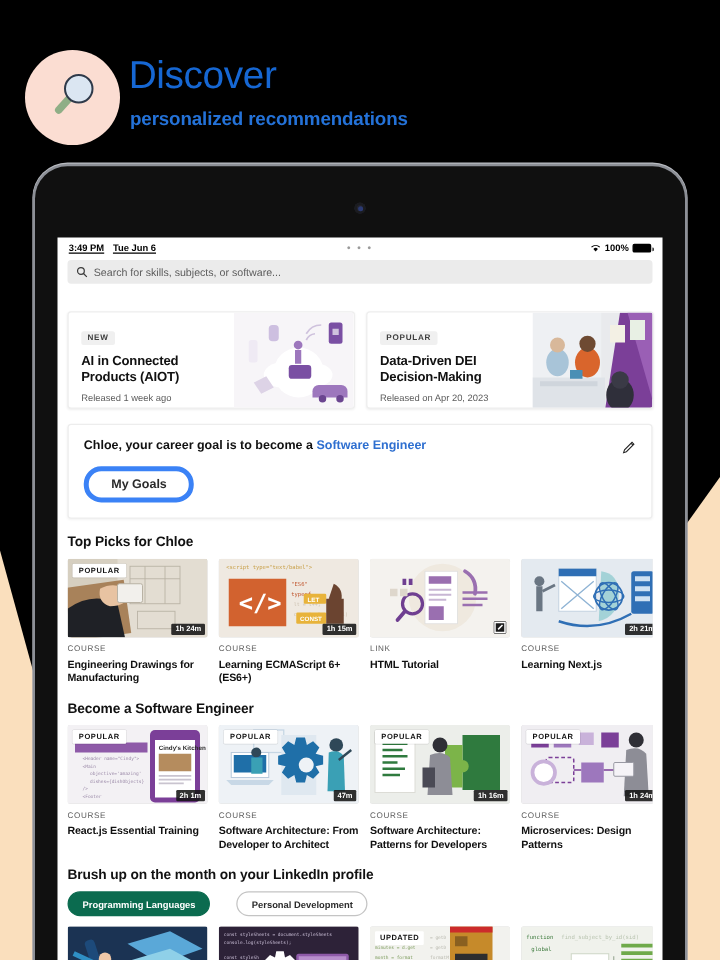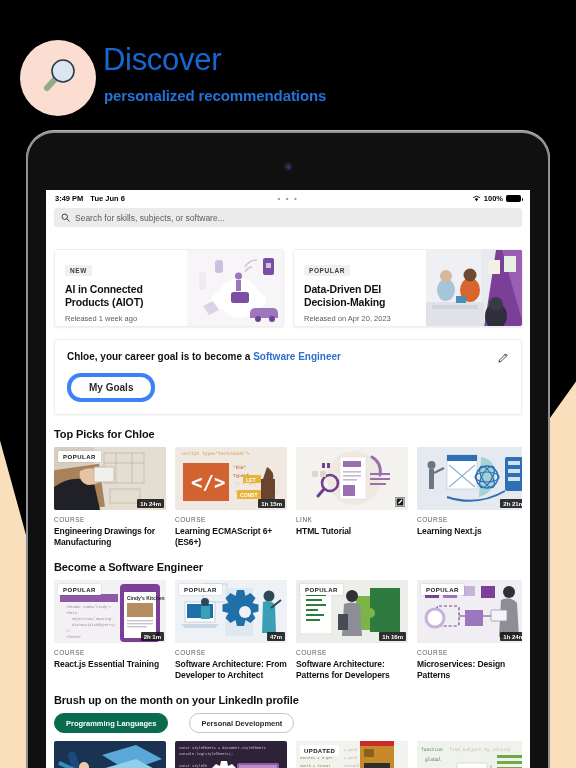--- a/index.html
+++ b/index.html
@@ -80,21 +80,21 @@
     width: 484px; height: 603px;
     background: #ffffff;
     overflow: hidden;
   }
   
   .statusbar {
     height: 16px; display: flex; align-items: center;
     padding: 0 9px; font-size: 7.5px; color: #000; font-weight: 600;
     position: relative;
   }
-  .sb-left { display: flex; gap: 7px; }
+  .sb-left { display: flex; gap: 7px; text-decoration: underline; }
   .sb-center {
     position: absolute; left: 50%; transform: translateX(-50%);
     letter-spacing: 1.6px; color: #9a9a9a; font-size: 8px;
   }
   .sb-right {
     margin-left: auto; display: flex; align-items: center; gap: 3px;
   }
   .wifi-ico { width: 9px; height: 7px; }
   .battery {
     width: 15px; height: 7px; border: 1px solid #000; border-radius: 1.5px;

